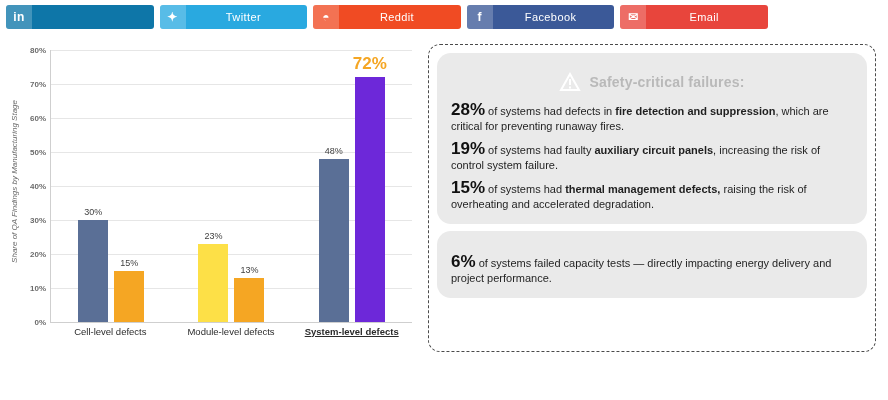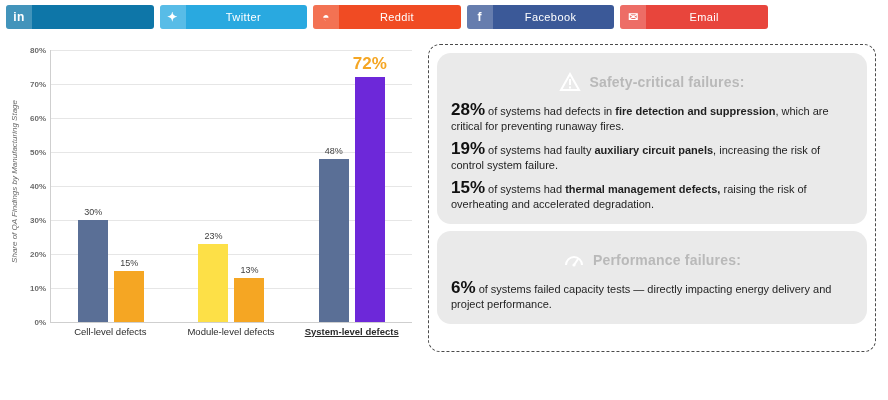--- a/index.html
+++ b/index.html
@@ -168,26 +168,18 @@
     </p>
     <p class="stat">
       <span class="n">19%</span><span> of systems had faulty </span><b>auxiliary circuit panels</b><span>, increasing the risk of control system failure.</span>
     </p>
     <p class="stat">
       <span class="n">15%</span><span> of systems had </span><b>thermal management defects,</b><span> raising the risk of overheating and accelerated degradation.</span>
     </p>
   </div>
 
   <div class="card">
-    <div class="card-head">
-      <svg width="22" height="20" viewBox="0 0 22 20">
-        <path d="M3 15 A8 8 0 0 1 19 15" fill="none" stroke="#ffffff" stroke-width="2"></path>
-        <line x1="11" y1="15" x2="15" y2="9" stroke="#ffffff" stroke-width="2"></line>
-        <circle cx="11" cy="15" r="1.6" fill="#ffffff"></circle>
-      </svg>
-      <div class="t">Performance failures:</div>
-    </div>
     <p class="stat">
       <span class="n">6%</span><span> of systems failed capacity tests — directly impacting energy delivery and project performance.</span>
     </p>
   </div>
 
 </div>
 
 </body></html>

